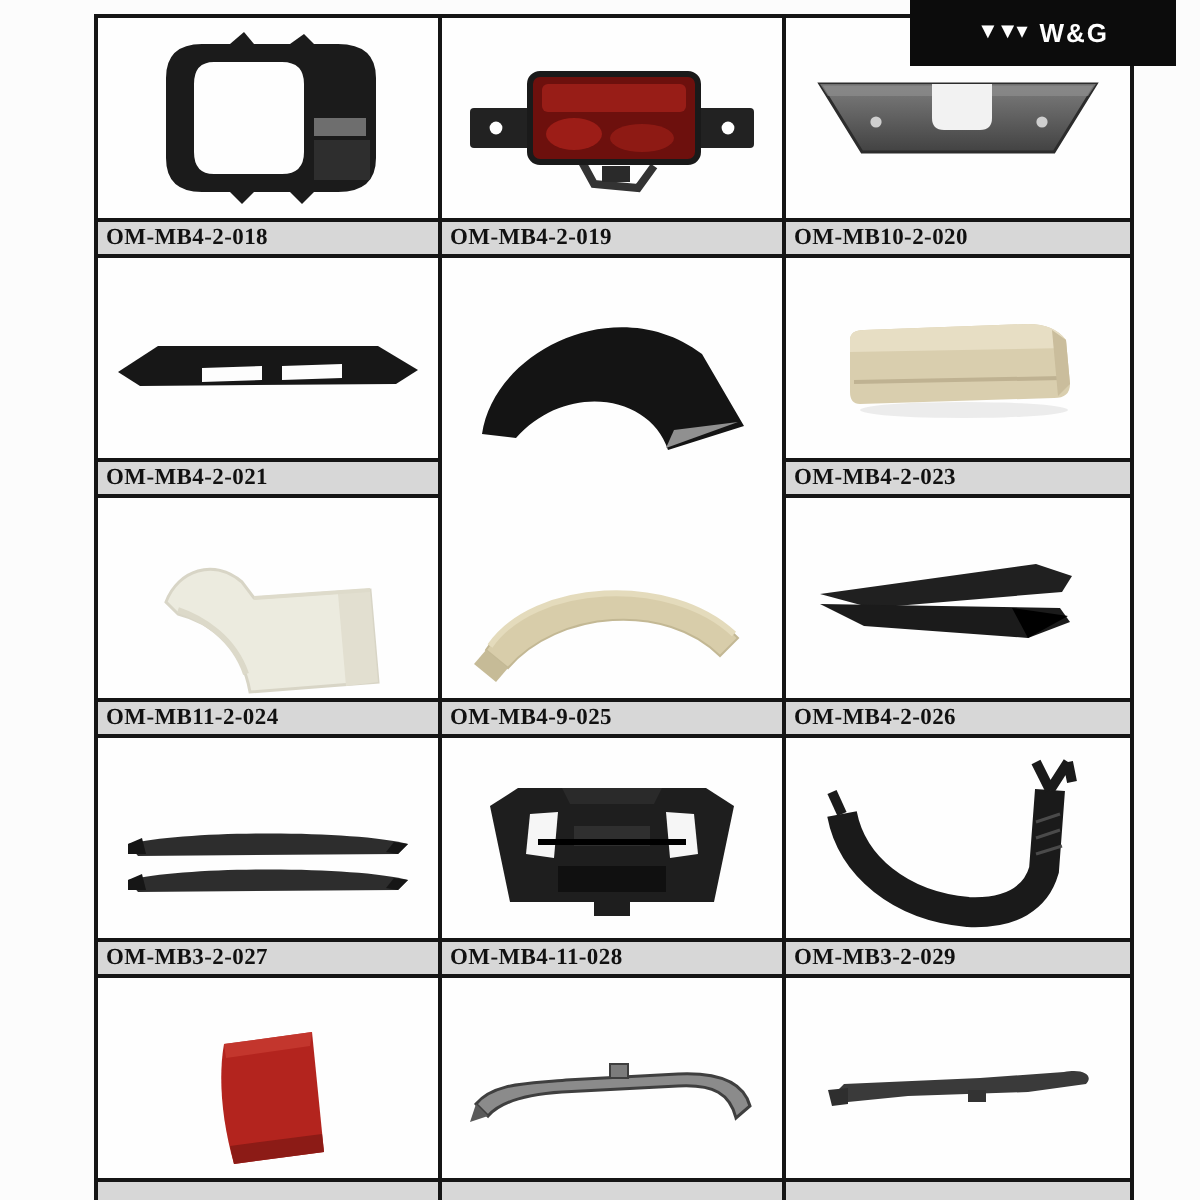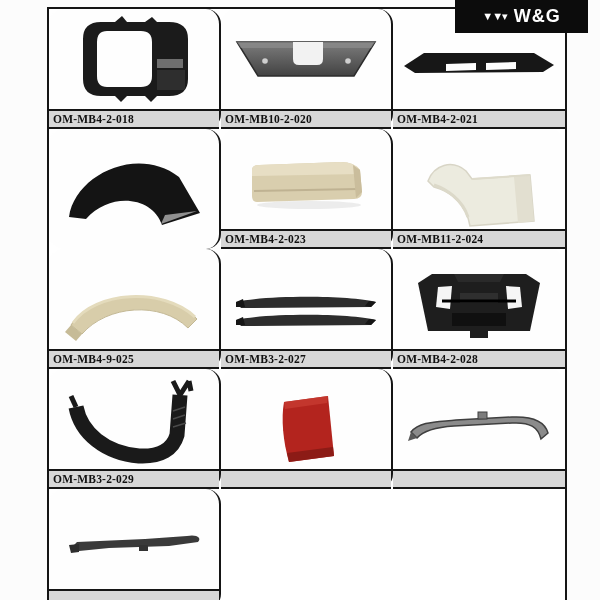--- a/index.html
+++ b/index.html
@@ -3,27 +3,27 @@
 <meta charset="utf-8">
 <style>
   html,body{margin:0;padding:0;width:600px;height:600px;overflow:hidden;
     background:#fcfcfc;font-family:"Liberation Sans",sans-serif;}
   .page{position:relative;width:600px;height:600px;}
 
   
   .badge{position:absolute;left:455px;top:0;width:133px;height:33px;background:#0c0c0c;
     color:#fff;display:flex;align-items:center;justify-content:center;gap:7px;z-index:5;}
   .badge .arrows{font-size:11px;letter-spacing:-1px;line-height:1;}
-  .badge .brand{font-weight:bold;font-size:18px;letter-spacing:1px;}
+  .badge .brand{font-weight:bold;font-size:13px;letter-spacing:1px;}
 
   
   .grid{position:absolute;left:47px;top:7px;width:516px;
     display:grid;grid-template-columns:repeat(3,1fr);
     border:2px solid #151515;background:#fff;}
-  .cell{border-right:2px solid #151515;background:#fefefe;border-radius:15px;}
+  .cell{border-right:2px solid #151515;background:#fefefe;}
   .cell:nth-child(3n){border-right:none;}
   .img-area{height:100px;display:flex;align-items:center;justify-content:center;overflow:hidden;}
   .img-area svg{width:100%;height:100%;display:block;}
   .label-bar{height:16px;line-height:16px;background:#d7d7d7;
     border-top:2px solid #151515;border-bottom:2px solid #151515;
     font-family:"Liberation Serif",serif;font-weight:bold;font-size:11.5px;
     color:#111;padding-left:4px;letter-spacing:.2px;white-space:nowrap;}
 </style>
 </head>
 <body>
@@ -45,20 +45,37 @@
           <rect x="108" y="61" width="28" height="20" fill="#2e2e2e"></rect>
           <path d="M66,13 L73,7 L78,13 Z" fill="#1b1b1b"></path>
           <path d="M96,13 L103,8 L108,13 Z" fill="#1b1b1b"></path>
           <path d="M66,87 L72,93 L78,87 Z" fill="#1b1b1b"></path>
           <path d="M96,87 L102,93 L108,87 Z" fill="#1b1b1b"></path>
         </svg>
       </div>
       <div class="label-bar">OM-MB4-2-018</div>
     </div>
 
+    <div class="cell">
+      <div class="img-area">
+        <svg viewBox="0 0 170 100">
+          <rect x="14" y="45" width="36" height="20" rx="2" fill="#222"></rect>
+          <circle cx="27" cy="55" r="3.2" fill="#fff"></circle>
+          <rect x="120" y="45" width="36" height="20" rx="2" fill="#222"></rect>
+          <circle cx="143" cy="55" r="3.2" fill="#fff"></circle>
+          <path d="M70,72 L76,83 L98,85 L106,74" stroke="#333" stroke-width="4" fill="none"></path>
+          <rect x="44" y="28" width="84" height="44" rx="5" fill="#6d100d" stroke="#1a1a1a" stroke-width="3"></rect>
+          <rect x="50" y="33" width="72" height="14" rx="3" fill="#a0201a" opacity="0.85"></rect>
+          <ellipse cx="66" cy="58" rx="14" ry="8" fill="#9c1d17"></ellipse>
+          <ellipse cx="100" cy="60" rx="16" ry="7" fill="#8e1a14"></ellipse>
+          <rect x="80" y="74" width="14" height="8" fill="#2a2a2a"></rect>
+        </svg>
+      </div>
+      <div class="label-bar">OM-MB4-2-019</div>
+    </div>
 
     <div class="cell">
       <div class="img-area">
         <svg viewBox="0 0 170 100">
           <defs>
             <linearGradient id="g020" x1="0" y1="0" x2="0" y2="1">
               <stop offset="0" stop-color="#7d7d7d"></stop>
                 <stop offset="1" stop-color="#424242"></stop>
             </linearGradient>
           </defs>
@@ -121,20 +138,30 @@
       <div class="img-area">
         <svg viewBox="0 0 170 100">
           <path d="M22,76 C44,42 116,38 148,70 L139,79 C112,52 58,56 33,85 Z" fill="#d8cdaa" stroke="#c3b894" stroke-width="1"></path>
           <path d="M22,76 L33,85 L27,92 L16,83 Z" fill="#c6bb97"></path>
           <path d="M24,74 C46,42 114,38 146,68" stroke="#e4dbbc" stroke-width="3" fill="none"></path>
         </svg>
       </div>
       <div class="label-bar">OM-MB4-9-025</div>
     </div>
 
+    <div class="cell">
+      <div class="img-area">
+        <svg viewBox="0 0 170 100">
+          <path d="M16,48 L124,33 L142,39 L137,47 L42,55 Z" fill="#202020"></path>
+          <path d="M16,53 L136,55 L141,62 L120,70 L38,64 Z" fill="#1b1b1b"></path>
+          <path d="M112,55 L140,59 L120,70 Z" fill="#000"></path>
+        </svg>
+      </div>
+      <div class="label-bar">OM-MB4-2-026</div>
+    </div>
 
     <div class="cell">
       <div class="img-area">
         <svg viewBox="0 0 170 100">
           <path d="M15,53 C45,46 128,46 155,53 L150,58 L20,59 Z" fill="#2d2d2d"></path>
           <path d="M15,53 L22,50 L24,58 L15,58 Z" fill="#161616"></path>
           <path d="M148,52 L155,53 L150,58 L144,57 Z" fill="#161616"></path>
           <path d="M15,71 C45,64 128,64 155,71 L150,76 L20,77 Z" fill="#2d2d2d"></path>
           <path d="M15,71 L22,68 L24,76 L15,76 Z" fill="#161616"></path>
           <path d="M148,70 L155,71 L150,76 L144,75 Z" fill="#161616"></path>
@@ -149,21 +176,21 @@
           <path d="M24,34 L38,25 L132,25 L146,34 L136,82 L34,82 Z" fill="#1e1e1e"></path>
           <path d="M60,25 L110,25 L106,33 L64,33 Z" fill="#2a2a2a"></path>
           <path d="M44,38 L58,37 L56,60 L42,58 Z" fill="#f6f6f6"></path>
           <path d="M112,37 L126,38 L128,58 L114,60 Z" fill="#f6f6f6"></path>
           <rect x="66" y="44" width="38" height="10" fill="#2f2f2f"></rect>
           <path d="M48,52 L122,52" stroke="#000" stroke-width="3"></path>
           <rect x="58" y="64" width="54" height="13" fill="#101010"></rect>
           <rect x="76" y="82" width="18" height="7" fill="#1e1e1e"></rect>
         </svg>
       </div>
-      <div class="label-bar">OM-MB4-2-028</div>
+      <div class="label-bar">OM-MB4-11-028</div>
     </div>
 
     <div class="cell">
       <div class="img-area">
         <svg viewBox="0 0 170 100">
           <path d="M27,38 C32,64 56,84 90,87 C112,88 124,80 128,66 L131,26" fill="none" stroke="#1a1a1a" stroke-width="15"></path>
           <path d="M131,26 L124,12 M131,26 L140,12 M140,12 L142,22" stroke="#1a1a1a" stroke-width="5" fill="none"></path>
           <path d="M27,38 L22,27" stroke="#1a1a1a" stroke-width="5" fill="none"></path>
           <path d="M124,42 L136,38 M124,50 L136,46 M124,58 L137,54" stroke="#4a4a4a" stroke-width="1.5"></path>
         </svg>

